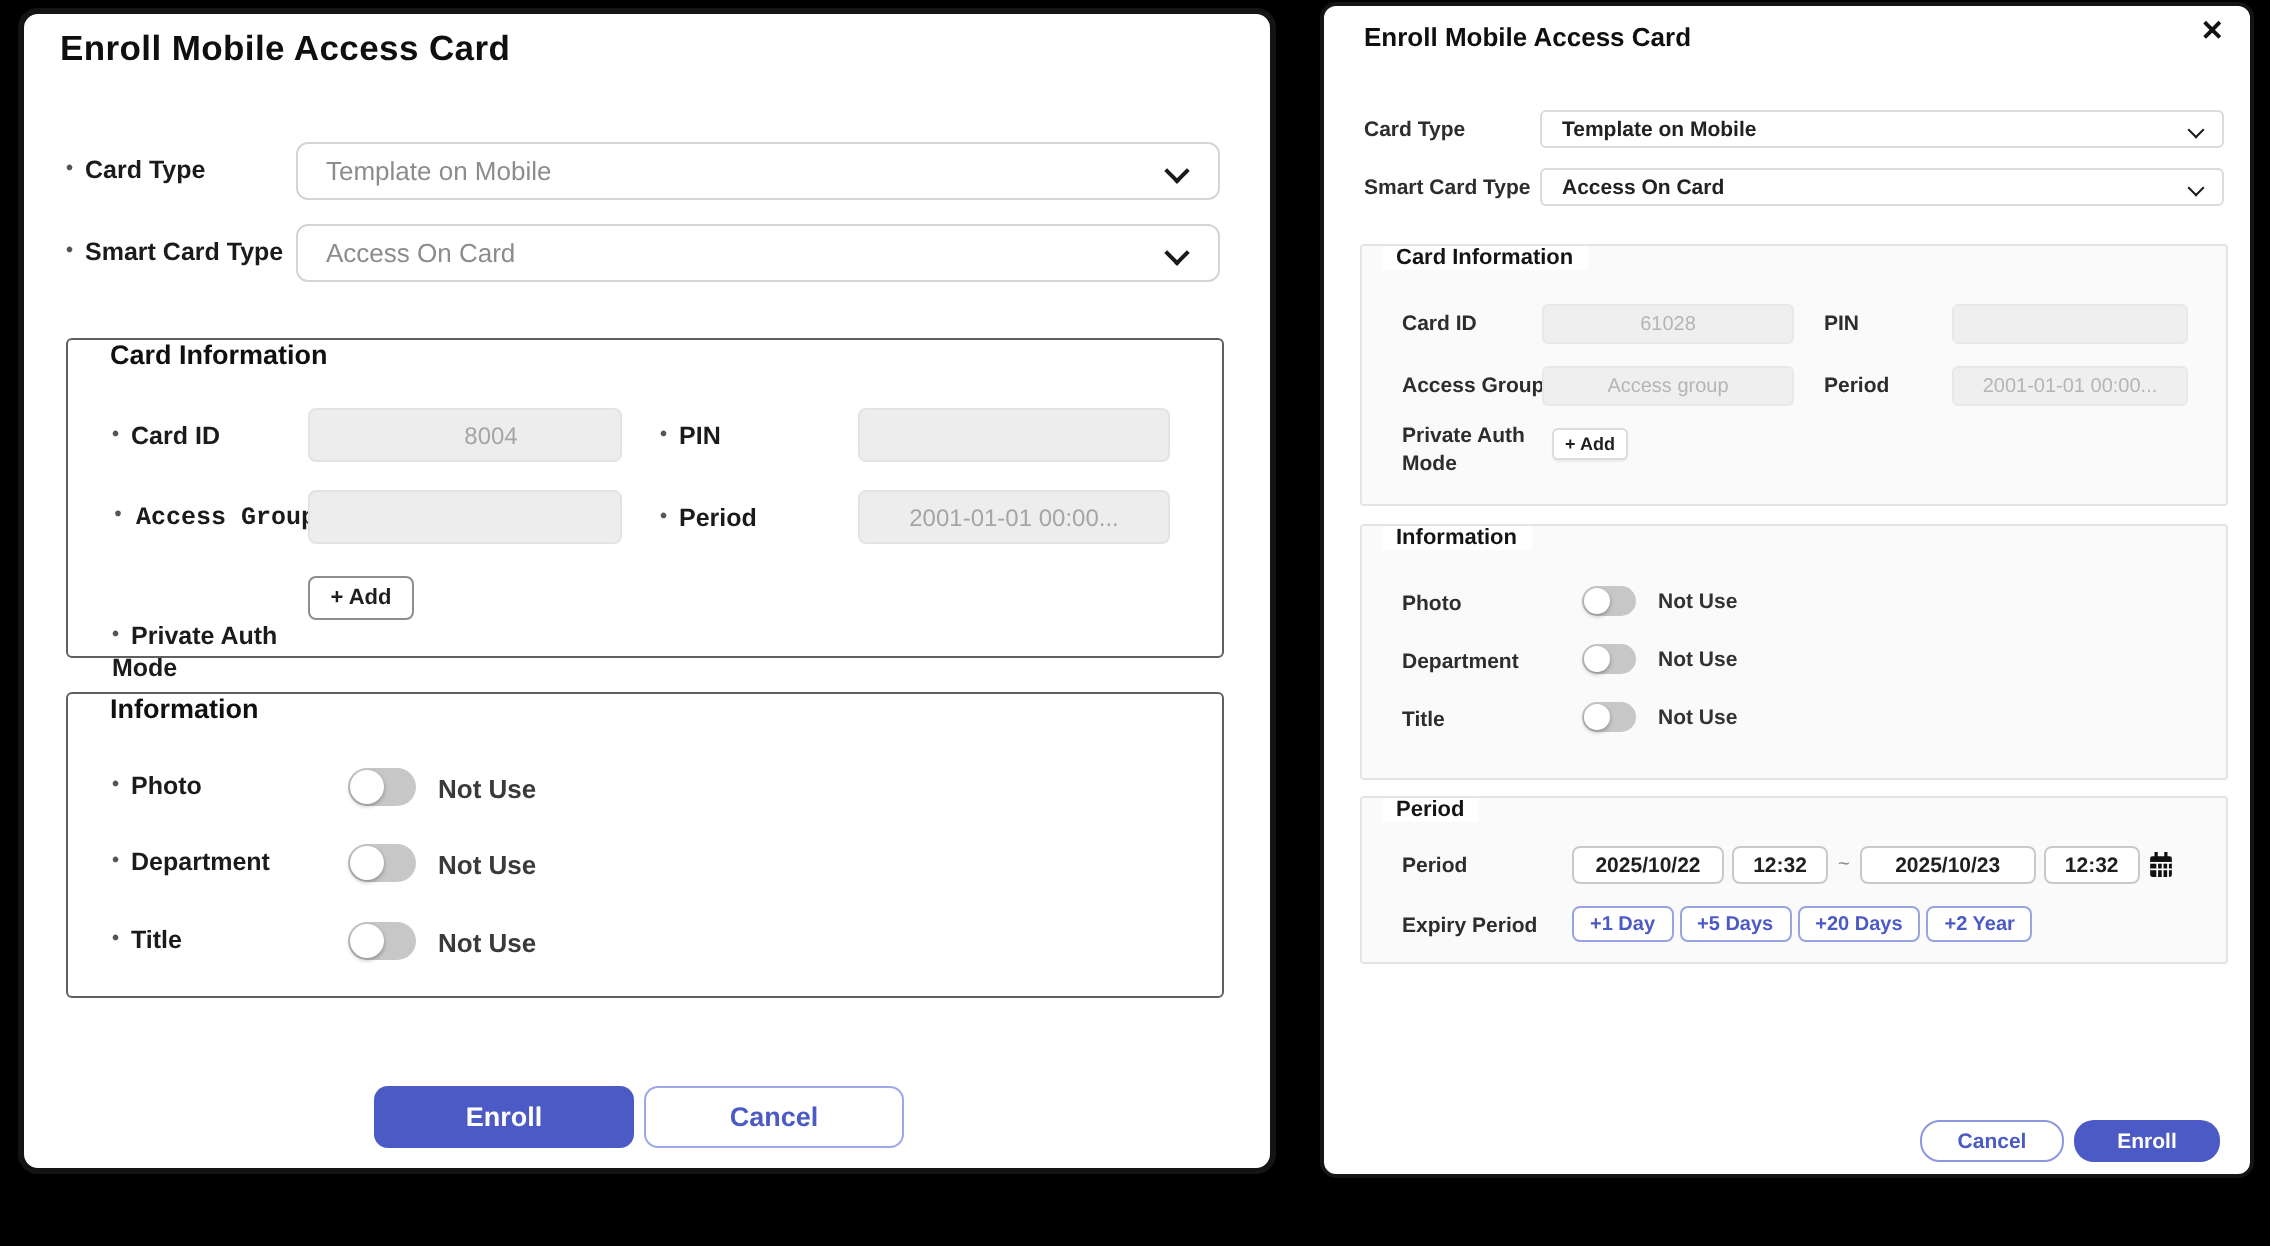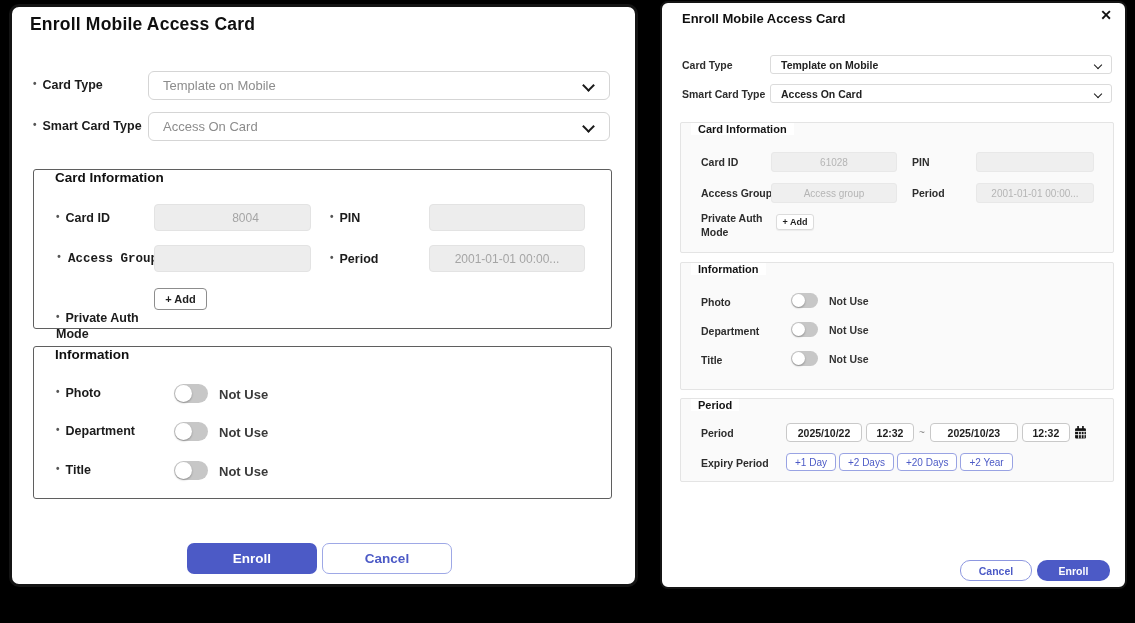--- a/index.html
+++ b/index.html
@@ -49,21 +49,21 @@
   .rp-addbtn { left:95px; top:91px; width:38px; height:16px; background:#fff; border:1px solid #dcdcdc; border-radius:3px;
                font-size:9px; font-weight:700; color:#1f1f1f; font-family:inherit; cursor:pointer; box-shadow:0 1px 1px rgba(0,0,0,.06); }
   .rp-wrap2 { width:64px; line-height:1.3; white-space:normal; }
   .rp-toggle { width:27px; height:15px; } .rp-toggle .knob { width:13px; height:13px; }
   .rp-state { font-size:10.5px; font-weight:600; color:#333; }
   .flexrow { display:flex; align-items:center; gap:4px; }
   .rp-date { box-sizing:border-box; height:19px; border:1px solid #c9c9c9; border-radius:4px; background:#fff;
              display:flex; align-items:center; justify-content:center; font-size:10.5px; font-weight:700; color:#1f1f1f; cursor:text; }
   .tilde { font-size:10px; color:#888; padding:0 1px; }
   .rp-chip { box-sizing:border-box; height:18px; border:1px solid #99a3e3; border-radius:4px; background:#fff; color:#4c5ac6;
-             font-size:10px; font-weight:400; padding:0 8px; display:flex; align-items:center; cursor:pointer; }
+             font-size:10px; font-weight:700; padding:0 8px; display:flex; align-items:center; cursor:pointer; }
   #rp-cancel { right:93px; top:557px; width:72px; height:21px; background:#fff; color:#4c5ac6; border:1px solid #8d97e0; border-radius:10px; font-size:10.5px; }
   #rp-enroll { right:15px; top:557px; width:73px; height:21px; background:#4c5ac6; color:#fff; border:none; border-radius:10px; font-size:10.5px; }
   .cal { display:flex; align-items:center; cursor:pointer; }
 </style>
 </head>
 <body>
 
 <div class="panel" id="left-panel">
   <div class="lp-title">Enroll Mobile Access Card</div>
 
@@ -193,21 +193,21 @@
               <line x1="8.5" y1="10" x2="8.5" y2="23"></line>
               <line x1="13.5" y1="10" x2="13.5" y2="23"></line>
               <line x1="18.5" y1="10" x2="18.5" y2="23"></line>
             </g>
           </svg>
       </span>
     </div>
     <span class="rp-label" style="left:20px; top:58px;">Expiry Period</span>
     <div class="flexrow" style="left:105px; top:54px; gap:3px;">
       <div class="rp-chip">+1 Day</div>
-      <div class="rp-chip">+2 Days</div>
+      <div class="rp-chip">+5 Days</div>
       <div class="rp-chip">+20 Days</div>
       <div class="rp-chip">+2 Year</div>
     </div>
   </fieldset>
 
   <button class="btn" id="rp-cancel">Cancel</button>
   <button class="btn" id="rp-enroll">Enroll</button>
 </div>
 
 </body></html>

